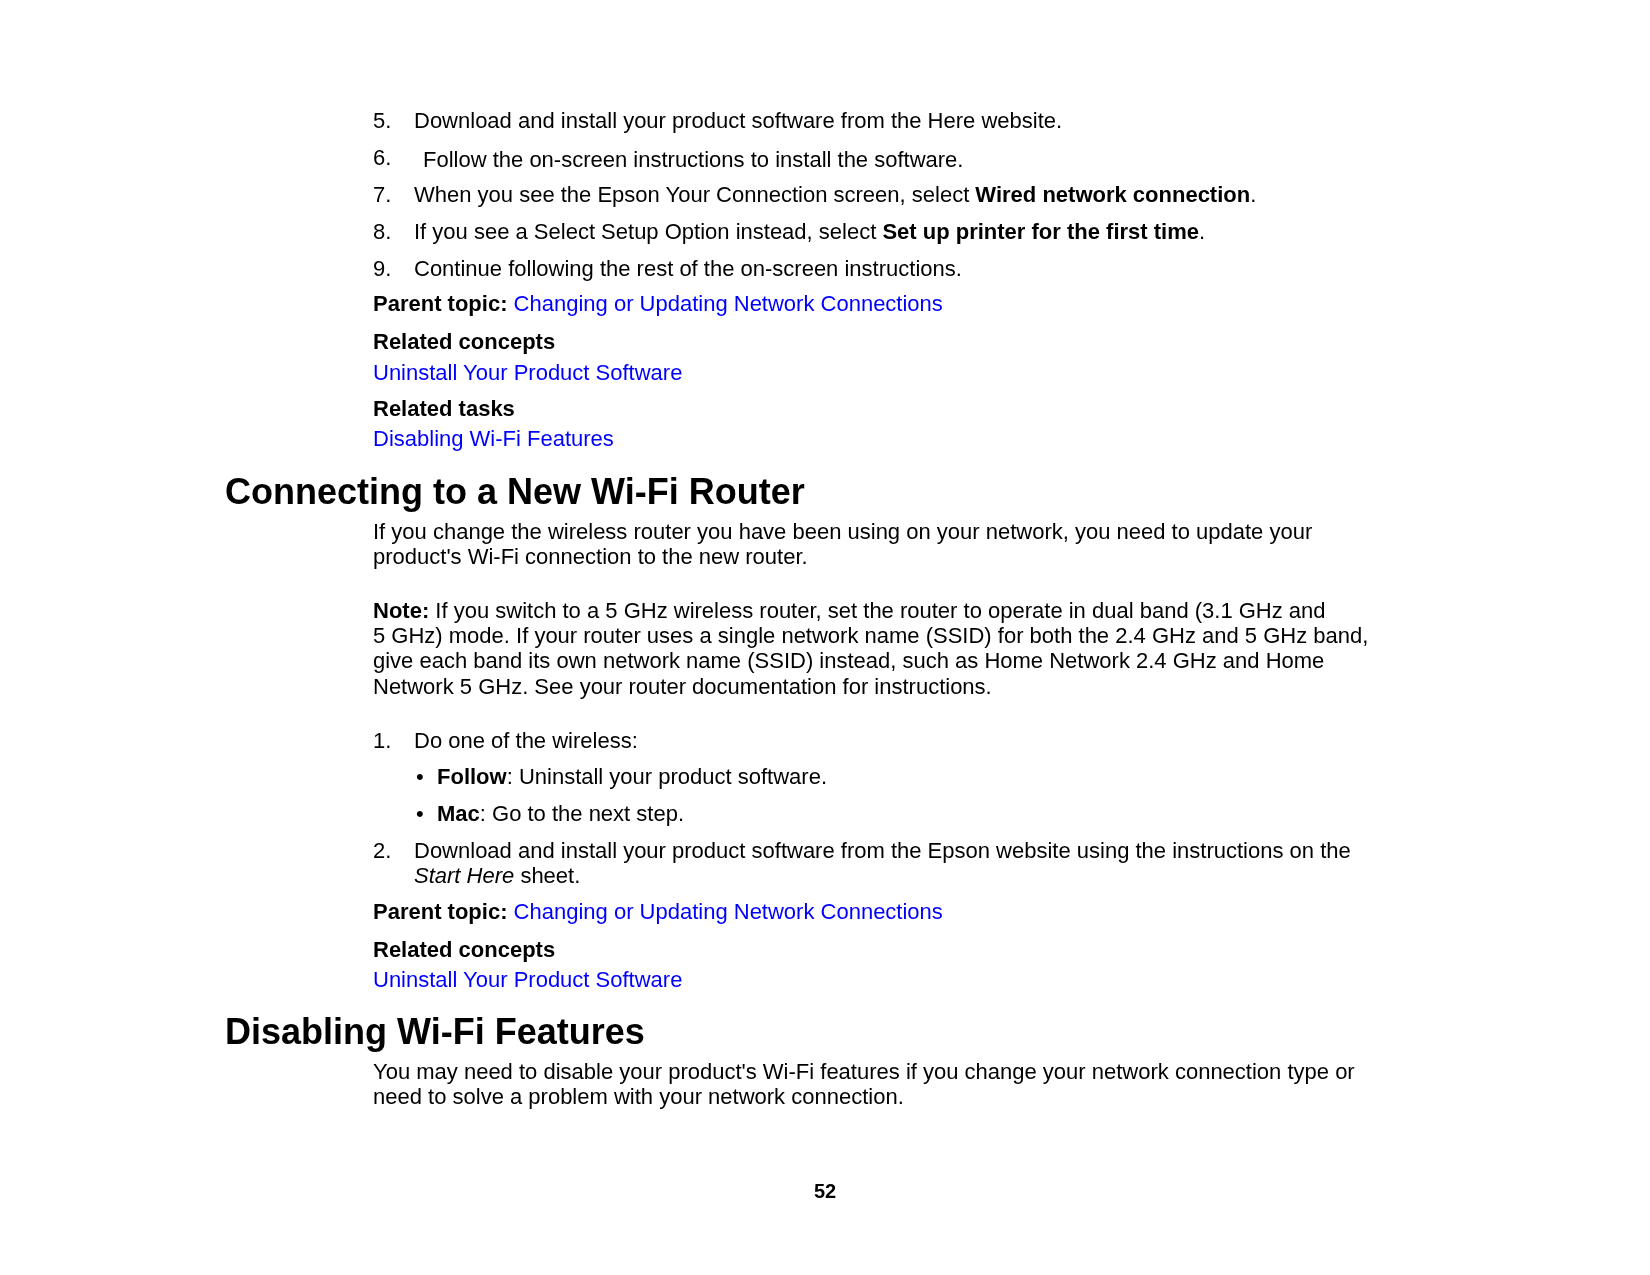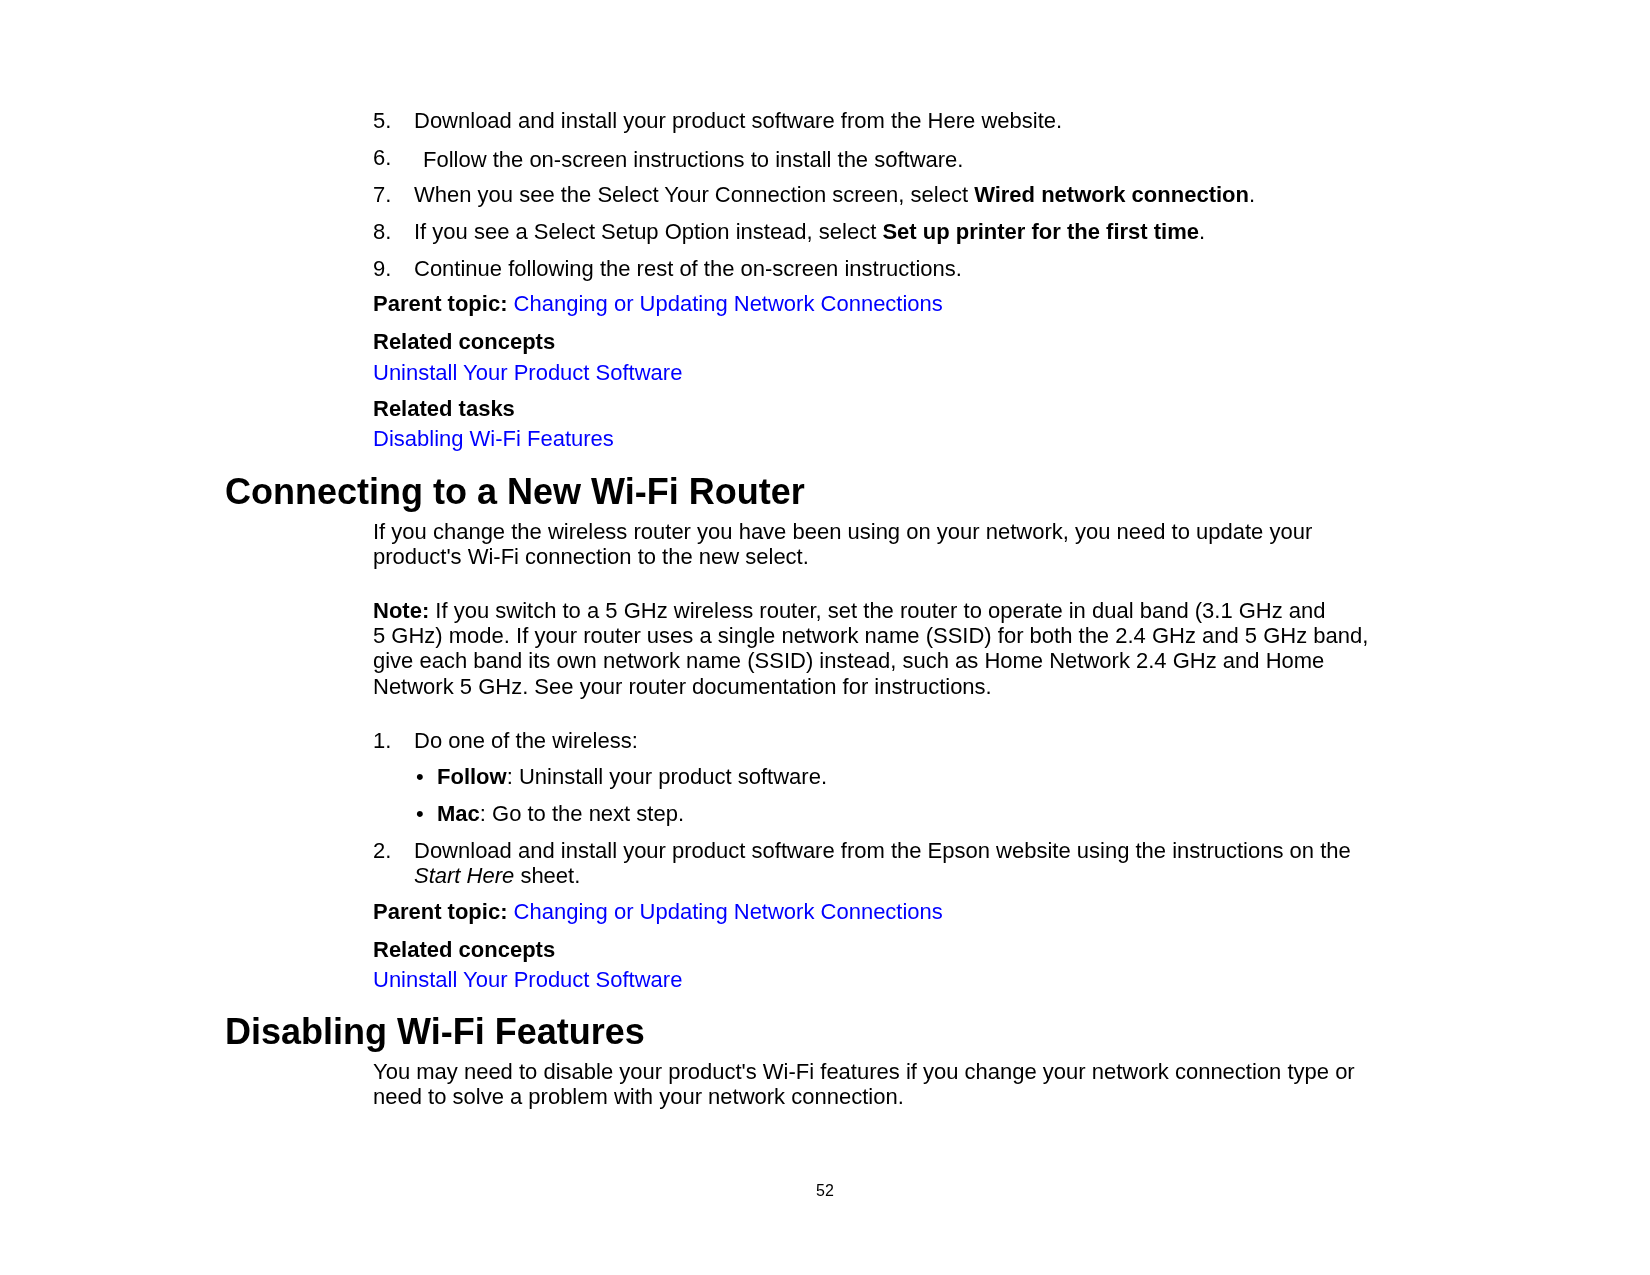--- a/index.html
+++ b/index.html
@@ -4,55 +4,55 @@
 <style>
   html, body { margin: 0; padding: 0; background: #ffffff; }
   body { width: 1650px; height: 1275px; position: relative; overflow: hidden;
          font-family: "Liberation Sans", sans-serif; color: #000; font-size: 22px; }
   .line { position: absolute; white-space: nowrap; line-height: 26px; transform: translateY(-13px); }
   .num { position: absolute; white-space: nowrap; line-height: 26px; transform: translateY(-13px); }
   .h { position: absolute; white-space: nowrap; font-weight: bold; font-size: 36px; line-height: 34px; transform: translateY(-17px); }
   b { font-weight: bold; }
   a, .link { color: #0000ff; text-decoration: none; cursor: pointer; }
   .bullet { position: absolute; transform: translateY(-13px); line-height: 26px; }
-  .pagenum { position: absolute; font-weight: normal; font-size: 16px; line-height: 24px; transform: translate(-50%, -12px); }
+  .pagenum { position: absolute; font-weight: bold; font-size: 20px; line-height: 24px; transform: translate(-50%, -12px); }
 </style>
 </head>
 <body>
 
 <div>
   <span class="num" style="left:373px;top:121px;">5.</span>
   <span class="line" style="left:414px;top:121px;">Download and install your product software from the Here website.</span>
 
   <span class="num" style="left:373px;top:158px;">6.</span>
   <span class="line" style="left:414px;top:160px;margin-left:9px;">Follow the on-screen instructions to install the software.</span>
 
   <span class="num" style="left:373px;top:195px;">7.</span>
-  <span class="line" style="left:414px;top:195px;"><span>When you see the Select Your Connection screen, select </span><b>Wired network connection</b><span>.</span></span>
+  <span class="line" style="left:414px;top:195px;"><span>When you see the Epson Your Connection screen, select </span><b>Wired network connection</b><span>.</span></span>
 
   <span class="num" style="left:373px;top:232px;">8.</span>
   <span class="line" style="left:414px;top:232px;"><span>If you see a Select Setup Option instead, select </span><b>Set up printer for the first time</b><span>.</span></span>
 
   <span class="num" style="left:373px;top:269px;">9.</span>
   <span class="line" style="left:414px;top:269px;">Continue following the rest of the on-screen instructions.</span>
 </div>
 
 <div class="line" style="left:373px;top:304px;">
   <b>Parent topic:</b>
   <a class="link">Changing or Updating Network Connections</a>
 </div>
 <div class="line" style="left:373px;top:342px;font-weight:bold;">Related concepts</div>
 <a class="line link" style="left:373px;top:373px;">Uninstall Your Product Software</a>
 <div class="line" style="left:373px;top:409px;font-weight:bold;">Related tasks</div>
 <a class="line link" style="left:373px;top:439px;">Disabling Wi-Fi Features</a>
 
 <h2 class="h" style="left:225px;top:492px;margin:0;">Connecting to a New Wi-Fi Router</h2>
 
 <div class="line" style="left:373px;top:532px;">If you change the wireless router you have been using on your network, you need to update your</div>
-<div class="line" style="left:373px;top:557px;">product's Wi-Fi connection to the new select.</div>
+<div class="line" style="left:373px;top:557px;">product's Wi-Fi connection to the new router.</div>
 
 <div>
   <div class="line" style="left:373px;top:611px;"><b>Note:</b><span> If you switch to a 5 GHz wireless router, set the router to operate in dual band (3.1 GHz and</span></div>
   <div class="line" style="left:373px;top:636px;">5 GHz) mode. If your router uses a single network name (SSID) for both the 2.4 GHz and 5 GHz band,</div>
   <div class="line" style="left:373px;top:661px;">give each band its own network name (SSID) instead, such as Home Network 2.4 GHz and Home</div>
   <div class="line" style="left:373px;top:687px;">Network 5 GHz. See your router documentation for instructions.</div>
 </div>
 
 <div>
   <span class="num" style="left:373px;top:741px;">1.</span>

